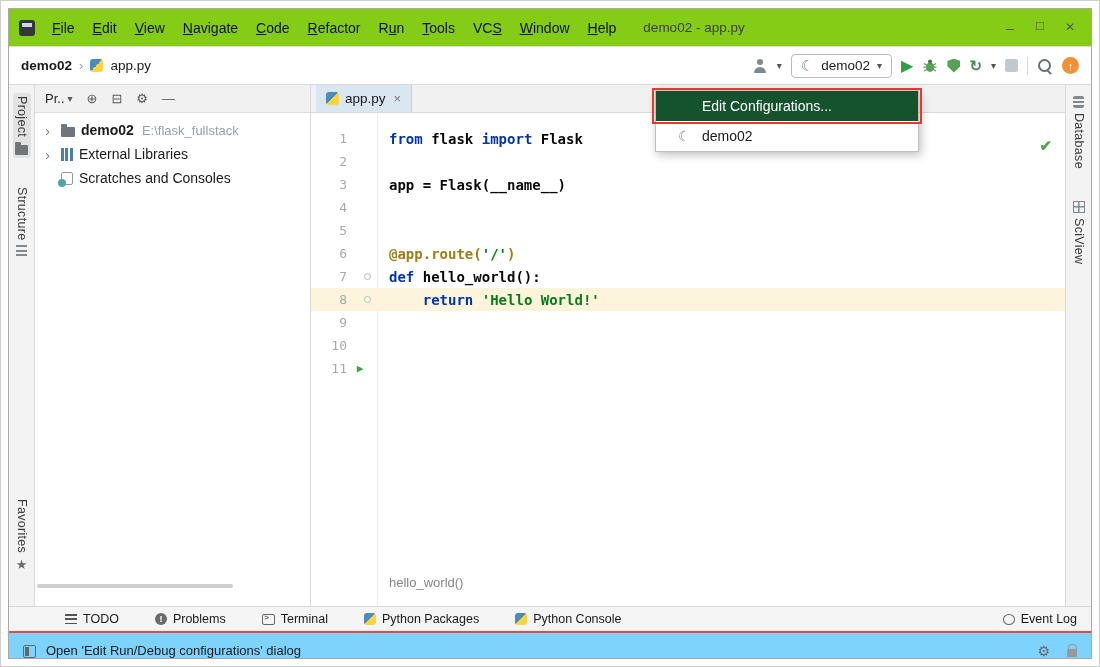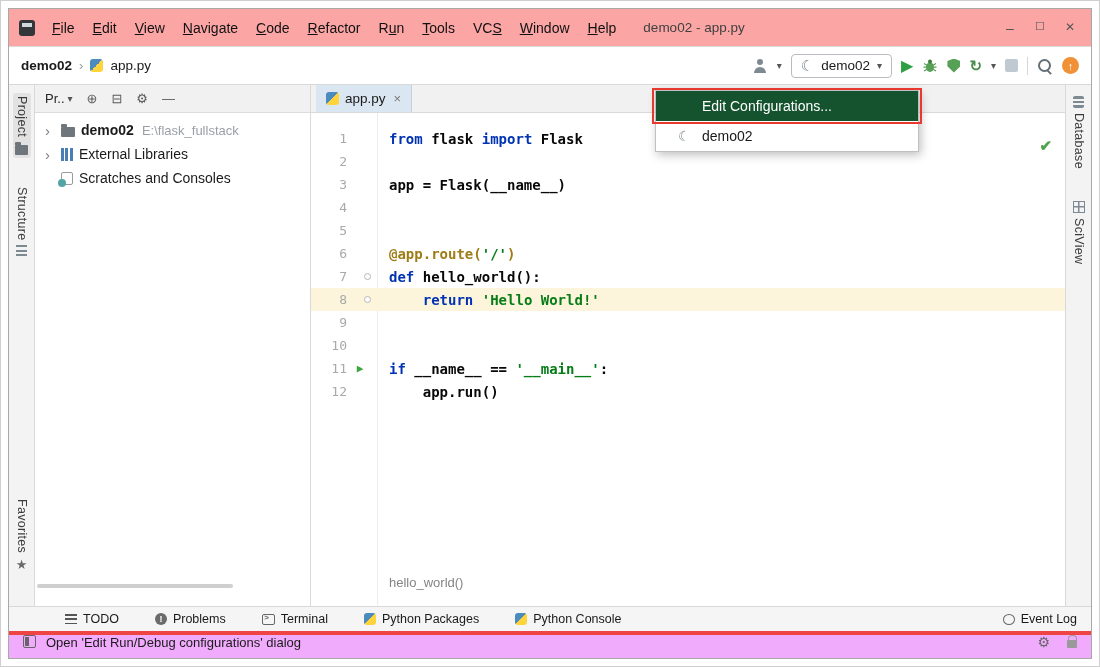--- a/index.html
+++ b/index.html
@@ -1,21 +1,21 @@
 <!DOCTYPE html>
 <html><head>
 <meta charset="utf-8">
 <style>
   * { box-sizing: border-box; margin: 0; padding: 0; cursor: default; }
   body { width: 1100px; height: 667px; font-family: "Liberation Sans", sans-serif; background: #fff; color: #1a1a1a; }
   .page { position: relative; width: 1100px; height: 667px; background: #fff; border: 1px solid #cfcfcf; }
   .frame { position: absolute; inset: 7px; border: 1px solid #a8a8a8; background: #fff; display: flex; flex-direction: column; }
 
   
-  .titlebar { height: 38px; display: flex; align-items: center; padding: 0 6px 0 10px; background: #fca5a5; border-bottom: 1px solid #dadada; flex: none; }
+  .titlebar { height: 38px; display: flex; align-items: center; padding: 0 6px 0 10px; background: #84cc16; border-bottom: 1px solid #dadada; flex: none; }
   .app-icon { width: 16px; height: 16px; background: #33373a; border-radius: 3px; margin-right: 8px; position: relative; flex: none; }
   .app-icon::after { content: ""; position: absolute; left: 3px; top: 3px; width: 10px; height: 4px; background: #cfd8dc; }
   .menubar { display: flex; align-items: center; }
   .menu-item { padding: 0 9px; font-size: 14px; color: #111; }
   .u { text-decoration: underline; }
   .win-title { margin-left: 18px; font-size: 13.5px; color: #3f3f3f; white-space: nowrap; }
   .win-controls { margin-left: auto; display: flex; }
   .win-btn { width: 30px; text-align: center; color: #555; font-size: 12px; }
   .win-minimize { font-size: 14px; }
   .win-maximize { font-size: 11px; }
@@ -119,21 +119,21 @@
   .bi { display: inline-block; position: relative; flex: none; }
   .bi-todo { width: 12px; height: 10px; background: repeating-linear-gradient(#555 0 2px, transparent 2px 4.5px); }
   .bi-problems { width: 12px; height: 12px; border-radius: 50%; background: #6b6b6b; color: #fff; font-size: 9px; font-weight: bold; text-align: center; line-height: 12px; }
   .bi-problems::after { content: "!"; }
   .bi-terminal { width: 13px; height: 11px; border: 1.5px solid #666; border-radius: 2px; }
   .bi-terminal::after { content: ">"; position: absolute; left: 1.5px; top: -2px; font-size: 8px; color: #666; font-weight: bold; }
   .bi-python { width: 12px; height: 12px; border-radius: 3px; background: linear-gradient(135deg, #4b8bbe 50%, #ffd43b 50%); }
   .bi-bubble { width: 12px; height: 11px; border: 1.5px solid #666; border-radius: 50%; }
 
   
-  .statusbar { height: 27px; display: flex; align-items: flex-start; padding: 0 14px; border-top: 4px solid #ef4444; background: #f0abfc; font-size: 13px; flex: none; }
+  .statusbar { height: 27px; display: flex; align-items: flex-end; padding: 0 14px; border-top: 2px solid #ef4444; background: #7dd3fc; font-size: 13px; flex: none; }
   .i-switcher { width: 13px; height: 13px; border: 1.5px solid #666; border-radius: 2px; position: relative; margin-right: 10px; flex: none; }
   .i-switcher::after { content: ""; position: absolute; left: 1px; top: 1px; bottom: 1px; width: 3.5px; background: #666; }
   .status-msg { color: #1a1a1a; }
   .status-right { margin-left: auto; display: flex; align-items: center; gap: 17px; font-size: 12.5px; }
   .segs { display: flex; gap: 17px; }
   .i-gear { color: #666; font-size: 14px; line-height: 1; }
   .i-lock { width: 10px; height: 8px; background: #999; border-radius: 1px; position: relative; margin-top: 4px; flex: none; }
   .i-lock::before { content: ""; position: absolute; top: -5px; left: 1px; width: 7px; height: 5px; border: 1.5px solid #999; border-bottom: none; border-radius: 4px 4px 0 0; }
 
   .i-python { width: 13px; height: 13px; border-radius: 3px; background: linear-gradient(135deg, #4b8bbe 50%, #ffd43b 50%); display: inline-block; flex: none; }
@@ -331,28 +331,20 @@
                   <span class="lnum">10</span>
                   <span class="lmark"></span>
                 </span>
                 <span class="code-text"></span>
               </div>
               <div class="line">
                 <span class="gutter">
                   <span class="lnum">11</span>
                   <span class="lmark runmark">▶</span>
                 </span>
-                <span class="code-text"><span class="tok-k">if</span><span class="tok-p"> __name__ == </span><span class="tok-s">'__main__'</span><span class="tok-p">:</span></span>
-              </div>
-              <div class="line">
-                <span class="gutter">
-                  <span class="lnum">12</span>
-                  <span class="lmark"></span>
-                </span>
-                <span class="code-text"><span class="tok-p">    app.run()</span></span>
               </div>
             </div>
           <div class="check">✔</div>
           <div class="ed-breadcrumb">hello_world()</div>
         </div>
       </div>
 
       <div class="stripe right">
         <div class="stripe-top">
             <div class="stripe-tab">

